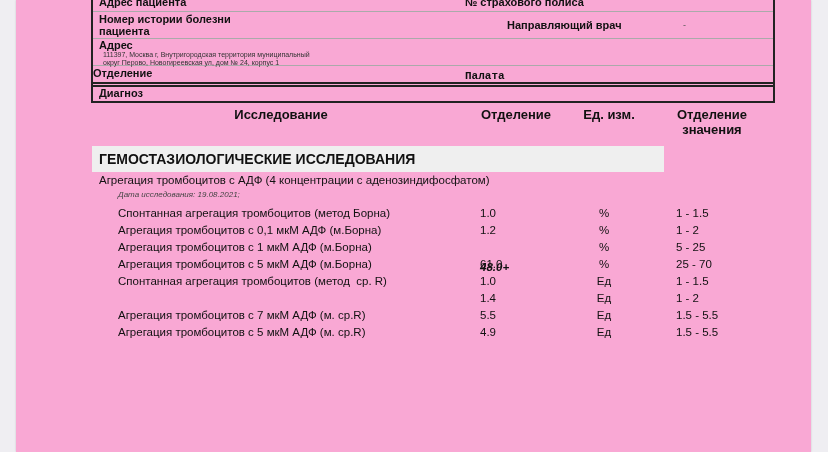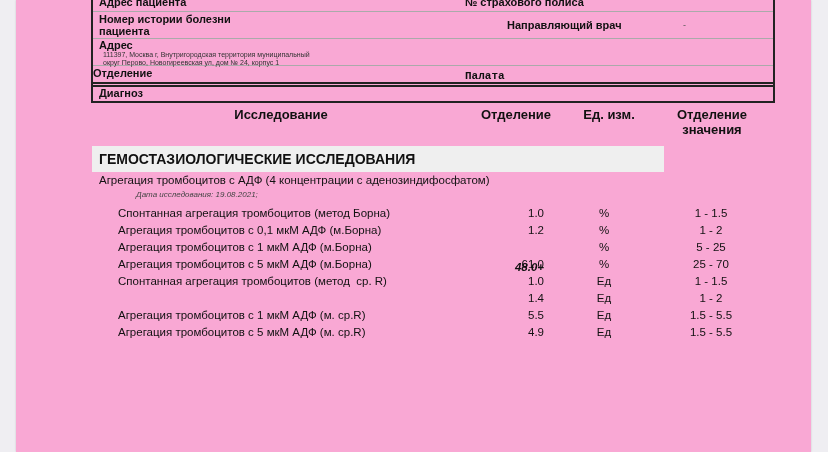--- a/index.html
+++ b/index.html
@@ -88,37 +88,37 @@
     display: flex; align-items: center;
   }
   .test-title {
     position: absolute;
     left: 83px; top: 174px;
     font-weight: normal; font-size: 11.5px;
   }
   .test-date {
     position: absolute;
     left: 102px; top: 190px;
-    font-style: italic; font-size: 8px; color: #444; margin-left: 18px;
+    font-style: italic; font-size: 8px; color: #444;
   }
   .results {
     position: absolute;
     left: 0; top: 205px; width: 795px;
   }
   .res-row {
     position: relative;
     height: 17px;
     font-size: 11.5px;
   }
   .res-row span { position: absolute; top: 1px; line-height: 15px; }
   .res-name { left: 102px; }
-  .res-value { left: 464px; width: 64px; text-align: right; }
+  .res-value { left: 464px; width: 64px; text-align: left; }
   .res-value.flag { font-weight: bold; font-style: italic; margin-top: 20px; }
   .res-unit { left: 560px; width: 56px; text-align: center; }
-  .res-norm { left: 660px; width: 70px; text-align: center; }
+  .res-norm { left: 660px; width: 70px; text-align: left; }
 </style>
 </head>
 <body>
 
 <div class="page">
 
   <div class="info-table">
     <div class="info-row" style="height:20px;">
       <div class="lbl">Адрес пациента</div>
       <div class="val"></div>
@@ -194,21 +194,21 @@
       <span class="res-value">1.0</span>
       <span class="res-unit">Ед</span>
       <span class="res-norm">1 - 1.5</span>
     </div>
     <div class="res-row">
       <span class="res-value">1.4</span>
       <span class="res-unit">Ед</span>
       <span class="res-norm">1 - 2</span>
     </div>
     <div class="res-row">
-      <span class="res-name">Агрегация тромбоцитов с 1 мкМ АДФ (м. ср.R)</span>
+      <span class="res-name">Агрегация тромбоцитов с 7 мкМ АДФ (м. ср.R)</span>
       <span class="res-value">5.5</span>
       <span class="res-unit">Ед</span>
       <span class="res-norm">1.5 - 5.5</span>
     </div>
     <div class="res-row">
       <span class="res-name">Агрегация тромбоцитов с 5 мкМ АДФ (м. ср.R)</span>
       <span class="res-value">4.9</span>
       <span class="res-unit">Ед</span>
       <span class="res-norm">1.5 - 5.5</span>
     </div>

